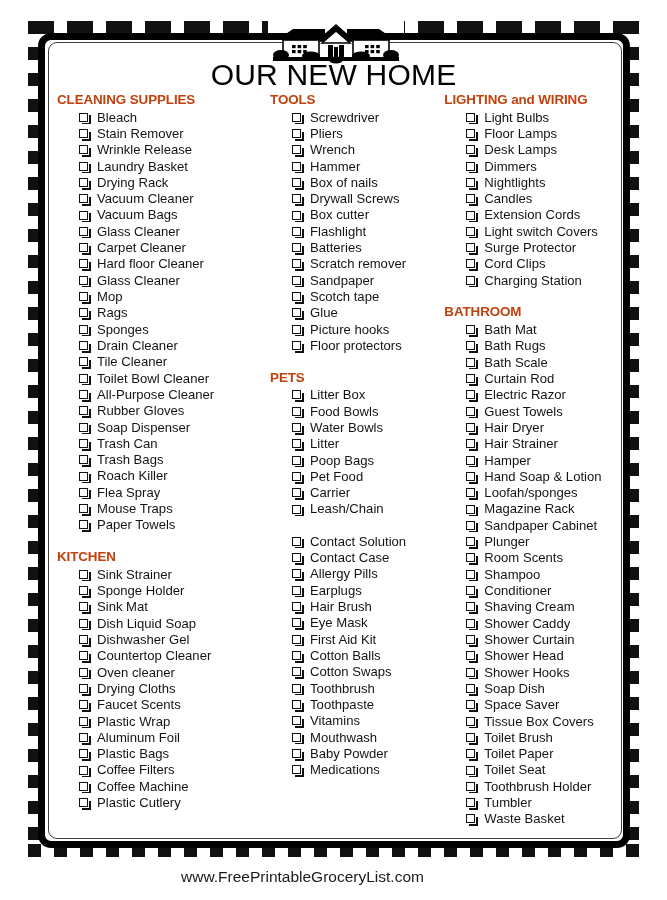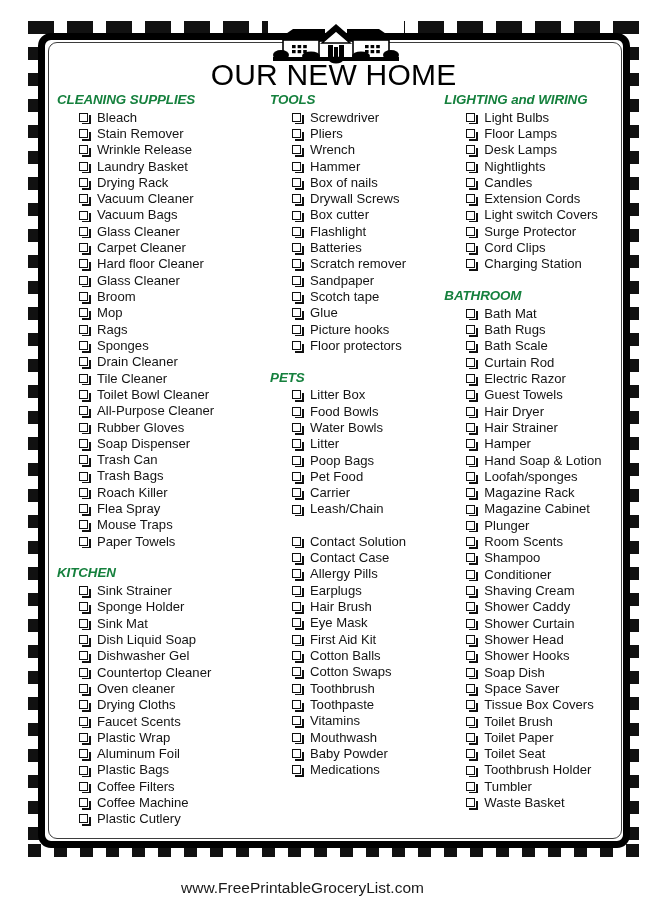--- a/index.html
+++ b/index.html
@@ -127,25 +127,24 @@
   .col { position: relative; }
   .col-1 { width: 190px; }
   .col-2 { width: 186px; margin-left: 35px; }
   .col-3 { width: 180px; }
 
   .section + .section { margin-top: 16px; }
 
   .section-title {
     font-size: 13.4px;
     font-weight: bold;
-    color: #15803d;
+    color: #c2410c;
     letter-spacing: -0.1px;
     margin-bottom: 2px;
     white-space: nowrap;
-    font-style: italic;
   }
 
   ul.items { list-style: none; }
 
   li.item {
     display: flex;
     align-items: center;
     height: 16.32px;
     padding-left: 22px;
     white-space: nowrap;
@@ -188,21 +187,20 @@
   
   .footer {
     position: absolute;
     left: 0;
     top: 868px;
     width: 605px;
     text-align: center;
     font-size: 15.5px;
     color: #1a1a1a;
     z-index: 5;
-    margin-top: 11px;
   }
 </style>
 </head>
 <body>
 
 <div id="page">
 
   <div class="dashed-frame"></div>
   <div class="dashed-side dashed-left"></div>
   <div class="dashed-side dashed-right"></div>
@@ -308,24 +306,20 @@
             <li class="item">
               <span class="checkbox"></span>
               <span class="item-label">Hard floor Cleaner</span>
             </li>
             <li class="item">
               <span class="checkbox"></span>
               <span class="item-label">Glass Cleaner</span>
             </li>
             <li class="item">
               <span class="checkbox"></span>
-              <span class="item-label">Broom</span>
-            </li>
-            <li class="item">
-              <span class="checkbox"></span>
               <span class="item-label">Mop</span>
             </li>
             <li class="item">
               <span class="checkbox"></span>
               <span class="item-label">Rags</span>
             </li>
             <li class="item">
               <span class="checkbox"></span>
               <span class="item-label">Sponges</span>
             </li>
@@ -624,20 +618,24 @@
             <li class="item">
               <span class="checkbox"></span>
               <span class="item-label">Floor Lamps</span>
             </li>
             <li class="item">
               <span class="checkbox"></span>
               <span class="item-label">Desk Lamps</span>
             </li>
             <li class="item">
               <span class="checkbox"></span>
+              <span class="item-label">Dimmers</span>
+            </li>
+            <li class="item">
+              <span class="checkbox"></span>
               <span class="item-label">Nightlights</span>
             </li>
             <li class="item">
               <span class="checkbox"></span>
               <span class="item-label">Candles</span>
             </li>
             <li class="item">
               <span class="checkbox"></span>
               <span class="item-label">Extension Cords</span>
             </li>
@@ -705,21 +703,21 @@
             <li class="item">
               <span class="checkbox"></span>
               <span class="item-label">Loofah/sponges</span>
             </li>
             <li class="item">
               <span class="checkbox"></span>
               <span class="item-label">Magazine Rack</span>
             </li>
             <li class="item">
               <span class="checkbox"></span>
-              <span class="item-label">Magazine Cabinet</span>
+              <span class="item-label">Sandpaper Cabinet</span>
             </li>
             <li class="item">
               <span class="checkbox"></span>
               <span class="item-label">Plunger</span>
             </li>
             <li class="item">
               <span class="checkbox"></span>
               <span class="item-label">Room Scents</span>
             </li>
             <li class="item">

